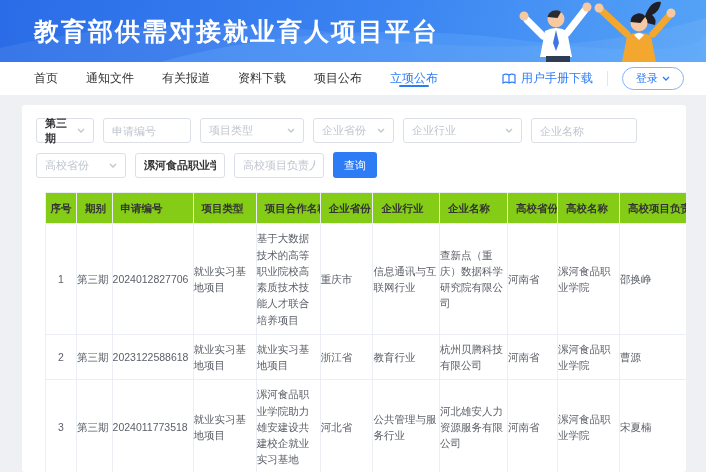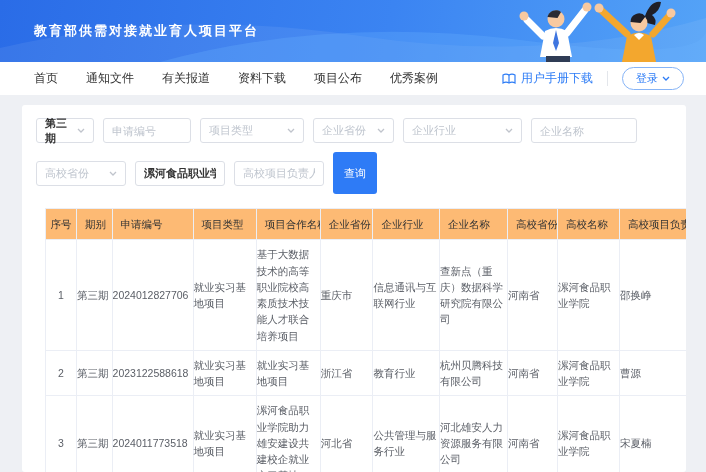--- a/index.html
+++ b/index.html
@@ -4,21 +4,21 @@
 <style>
   * { margin:0; padding:0; box-sizing:border-box; }
   html,body { width:706px; height:472px; overflow:hidden;
     font-family:"Liberation Sans","DejaVu Sans",sans-serif; background:#eef0f4; }
 
   
   .banner { position:relative; height:62px;
     background:linear-gradient(100deg,#2a6ce7 0%,#3b84f2 55%,#54a3f7 100%); overflow:hidden; }
   .banner-waves { position:absolute; inset:0; width:100%; height:100%; }
   .banner-title { position:absolute; left:34px; top:50%; transform:translateY(-50%);
-    color:#fff; font-size:13px; font-weight:bold; letter-spacing:2px; z-index:2; }
+    color:#fff; font-size:25px; font-weight:bold; letter-spacing:2px; z-index:2; }
   .banner-illu { position:absolute; right:12px; top:0; height:62px; z-index:1; }
 
   
   .nav { height:33px; background:#fff; display:flex; align-items:center;
     padding:0 22px 0 34px; font-size:12px; color:#333; }
   .nav-item { margin-right:28px; cursor:pointer; position:relative; height:16px;
     display:flex; align-items:center; white-space:nowrap; }
   .nav-item.active { color:#2d7cf6; }
   .nav-item.active::after { content:""; position:absolute; left:50%; transform:translateX(-50%);
     bottom:0; width:30px; height:2px; background:#2d7cf6; border-radius:1px; }
@@ -36,30 +36,30 @@
   
   .filter-row { display:flex; align-items:center; gap:9px; margin-bottom:9px; }
   .ctrl { height:25px; border:1px solid #dcdfe6; border-radius:3px; background:#fff;
     font-size:11px; display:flex; align-items:center; padding:0 8px; color:#bfc5ce; }
   .ctrl.select { justify-content:space-between; cursor:pointer; }
   .ctrl .val { color:#333; font-weight:bold; }
   input.ctrl { outline:none; color:#333; }
   input.ctrl::placeholder { color:#bfc5ce; }
   .w58{width:58px;} .w80{width:81px;} .w88{width:88px;} .w90{width:90px;}
   .w104{width:104px;} .w106{width:106px;} .w119{width:119px;}
-  .search-btn { width:44px; height:42px; background:#2e7bf6; color:#fff; border:none;
+  .search-btn { width:44px; height:26px; background:#2e7bf6; color:#fff; border:none;
     border-radius:3px; font-size:11px; cursor:pointer; }
 
   
   .tbl-wrap { margin-top:14px; padding-left:9px; }
   table { border-collapse:collapse; width:660px; table-layout:fixed;
     font-size:10.5px; color:#5a5e66; }
   th,td { border:1px solid #ebeef5; padding:6px 0; line-height:1.55;
     text-align:left; vertical-align:middle; word-break:break-all; }
-  th { background:#fdba74; color:#333; font-weight:normal; white-space:nowrap;
+  th { background:#84cc16; color:#333; font-weight:bold; white-space:nowrap;
     overflow:hidden; padding:7px 8px; }
   td.center, th.center { text-align:center; padding:6px 2px; }
   .chev { flex:0 0 auto; }
 </style>
 </head>
 <body>
 
 <div class="banner">
   <svg class="banner-waves" viewBox="0 0 706 62" preserveAspectRatio="none">
     <path d="M0 48 Q170 8 360 36 T706 18 V62 H0 Z" fill="#ffffff" opacity="0.07"></path>
@@ -93,21 +93,21 @@
     </g>
   </svg>
 </div>
 
 <div class="nav">
   <div class="nav-item">首页</div>
   <div class="nav-item">通知文件</div>
   <div class="nav-item">有关报道</div>
   <div class="nav-item">资料下载</div>
   <div class="nav-item">项目公布</div>
-  <div class="nav-item">优秀案例</div>
+  <div class="nav-item active">立项公布</div>
   <div class="nav-right">
     <div class="manual-link">
       <svg class="chev" width="14" height="12" viewBox="0 0 14 12">
         <path d="M1 2 Q4 0.2 7 2 Q10 0.2 13 2 V10 Q10 8.4 7 10 Q4 8.4 1 10 Z" fill="none" stroke="#2d7cf6" stroke-width="1.2"></path>
         <line x1="7" y1="2" x2="7" y2="10" stroke="#2d7cf6" stroke-width="1.2"></line>
       </svg>
       <span>用户手册下载</span>
     </div>
     <div class="nav-divider"></div>
     <div class="login-btn">

